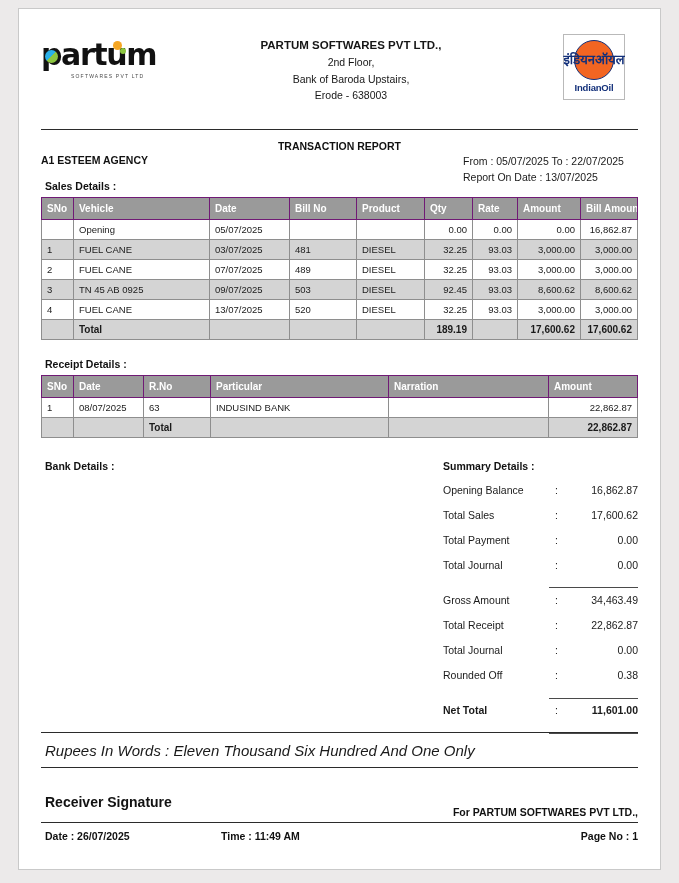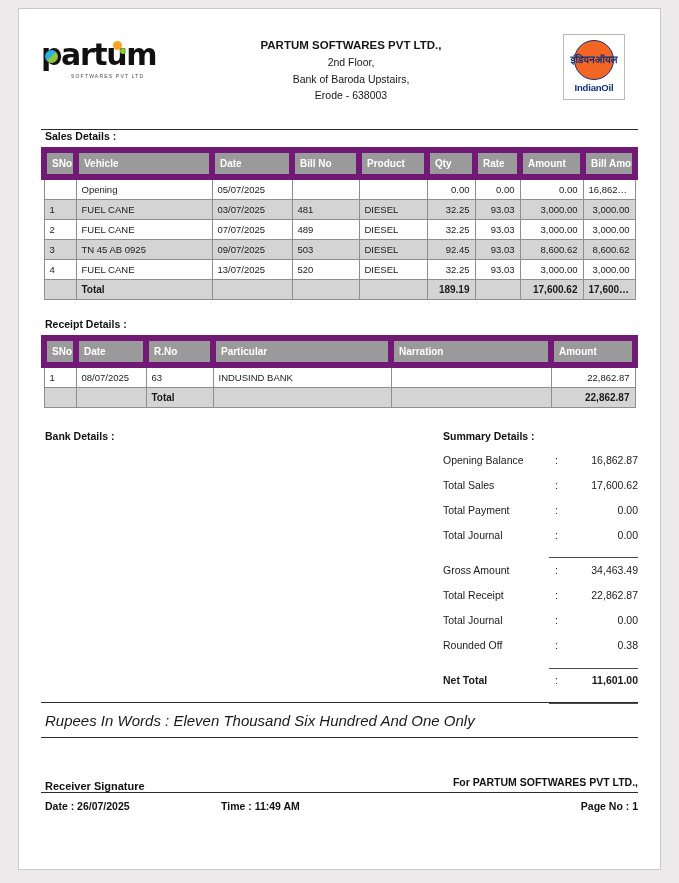--- a/index.html
+++ b/index.html
@@ -106,21 +106,21 @@
   .oil-circle {
     width: 38px; height: 38px;
     border-radius: 50%;
     background: #f26522;
     border: 1.5px solid #13307a;
     margin: 0 auto;
     display: flex; align-items: center; justify-content: center;
   }
   .oil-hindi {
     font-family: "DejaVu Sans", sans-serif;
-    font-size: 10px;
+    font-size: 13px;
     color: #13307a;
     font-weight: 700;
     line-height: 8px;
   }
   .oil-name {
     font-size: 9.5px;
     font-weight: 700;
     color: #13307a;
     margin-top: 2px;
     letter-spacing: -0.2px;
@@ -148,21 +148,21 @@
     color: #1a1a1a;
     table-layout: fixed;
   }
   table.rep th {
     background: #9a9a9a;
     color: #ffffff;
     font-size: 10px;
     font-weight: 700;
     text-align: left;
     padding: 3px 5px;
-    border: 6px solid #701a75;
+    border: 1px solid #701a75;
     height: 15px;
     white-space: nowrap;
     overflow: hidden;
   }
   table.rep td {
     padding: 3px 5px;
     border: 1px solid #8e8e8e;
     height: 13px;
     white-space: nowrap;
     overflow: hidden;
@@ -184,21 +184,21 @@
   .sum-col-sep { position: absolute; left: 112px; top: 0; }
   .sum-val { position: absolute; right: 0; top: 0; text-align: right; }
   .sum-row.bold .sum-lbl, .sum-row.bold .sum-val { font-weight: 700; }
   .sum-div { border-top: 1px solid #4a4a4a; margin: 3px 0 6px 106px; }
   .sum-div.tight { margin-top: 4px; margin-bottom: 5px; }
 
   
   .words-rule { border-top: 1px solid #2b2b2b; margin-top: 4px; }
   .words { font-size: 15px; color: #1a1a1a; padding: 9px 0 8px 4px; font-style: italic; }
   .sign-band { position: relative; height: 54px; }
-  .sign-left { position: absolute; left: 4px; bottom: 0; font-size: 11px; font-weight: 700; color: #111; }
+  .sign-left { position: absolute; left: 4px; bottom: 12px; font-size: 14px; font-weight: 700; color: #111; }
   .sign-right { position: absolute; right: 0px; bottom: 4px; font-size: 10.5px; font-weight: 700; color: #111; }
   .foot-band { position: relative; height: 28px; font-size: 10.5px; font-weight: 700; color: #111; }
   .foot-date { position: absolute; left: 4px; top: 7px; }
   .foot-time { position: absolute; left: 160px; top: 7px; margin-left: 20px; }
   .foot-page { position: absolute; right: 0px; top: 7px; }
 </style>
 </head>
 <body>
 
 <div class="page">
@@ -227,20 +227,28 @@
       <div class="oil-circle">
         <span class="oil-hindi">इंडियनऑयल</span>
       </div>
       <div class="oil-name">IndianOil</div>
     </div>
   </div>
 
 
   <div class="rule"></div>
 
+  <div class="title-band">
+    <div class="rpt-title">TRANSACTION REPORT</div>
+    <div class="agency">A1 ESTEEM AGENCY</div>
+    <div class="rpt-dates">
+      <div>From : 05/07/2025 To : 22/07/2025</div>
+      <div>Report On Date : 13/07/2025</div>
+    </div>
+  </div>
 
   <div class="sec-label">Sales Details :</div>
   <table class="rep">
     <colgroup>
       <col style="width:32px">
           <col style="width:136px">
           <col style="width:80px">
       <col style="width:67px">
           <col style="width:68px">
           <col style="width:48px">

